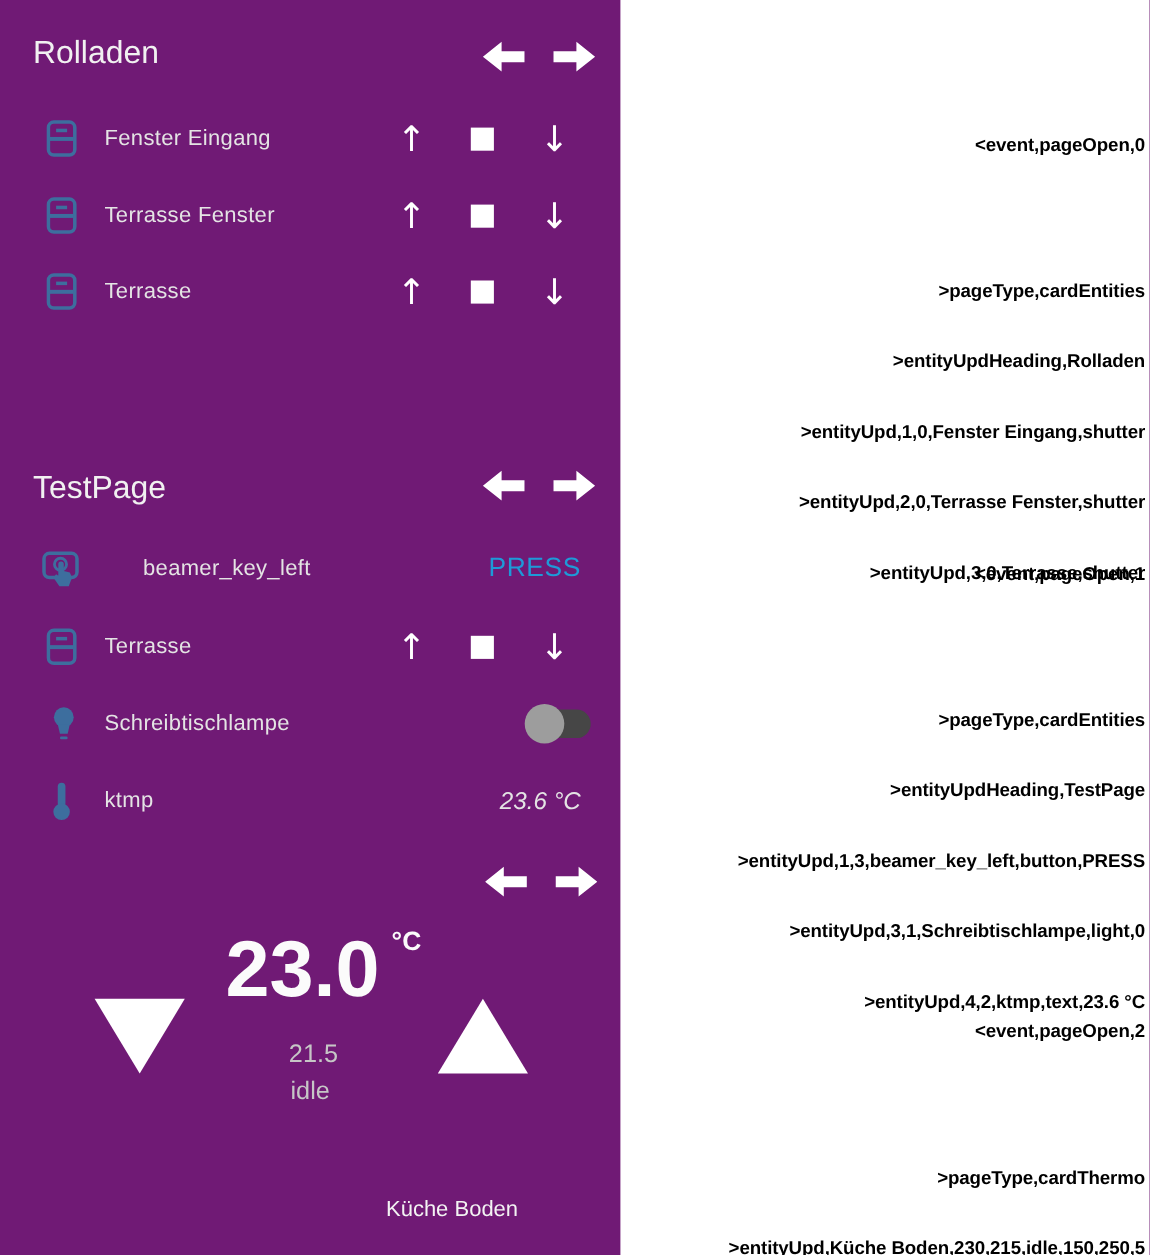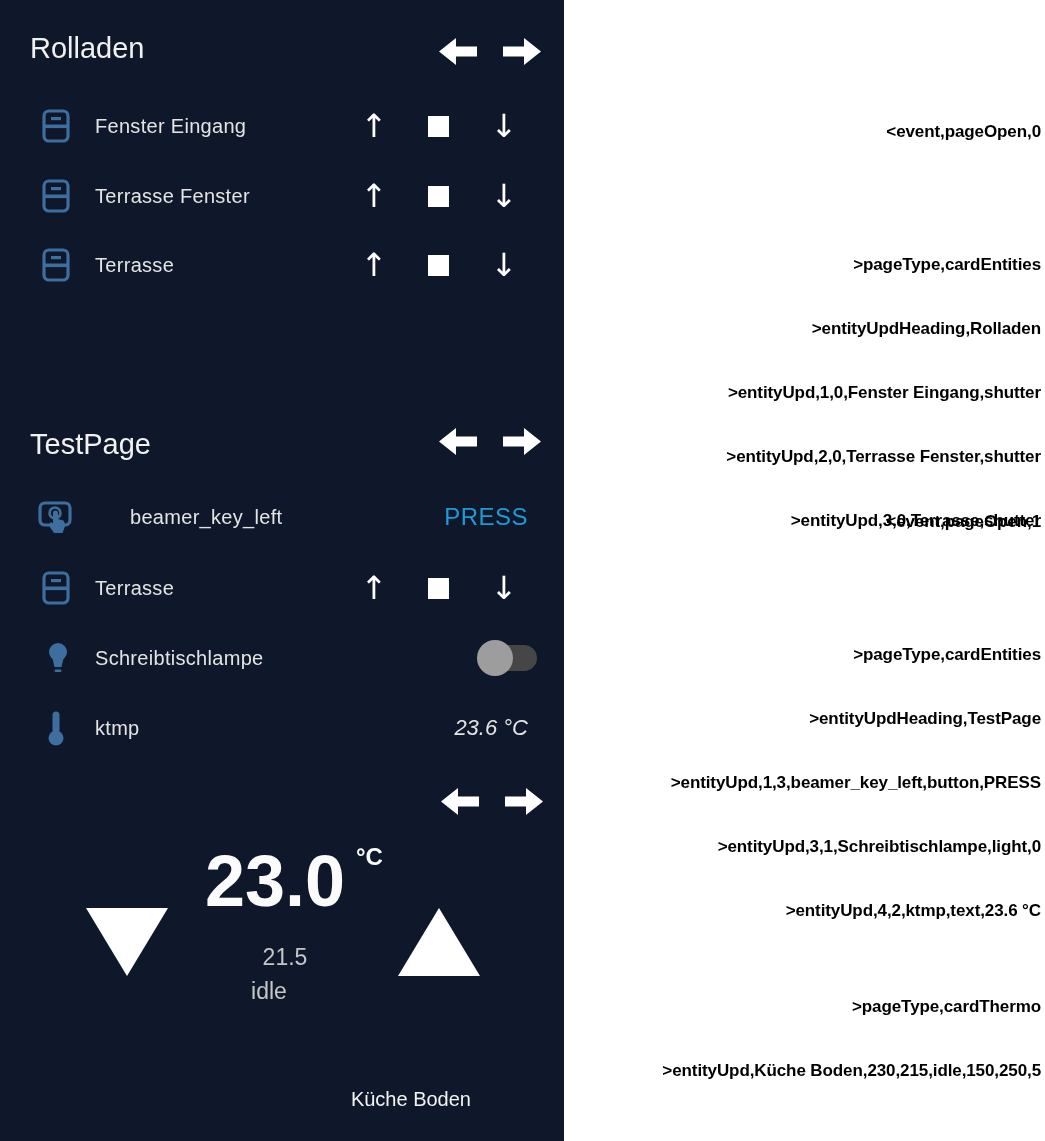--- a/index.html
+++ b/index.html
@@ -4,21 +4,21 @@
 <style>
   html,body { margin:0; padding:0; }
   body {
     width:1045px; height:1141px; position:relative; background:#ffffff;
     font-family:"Liberation Sans", sans-serif; overflow:hidden;
   }
   .abs { position:absolute; }
   
   .screen {
     position:absolute; left:0; top:0; width:564px; height:1141px;
-    background:#0f172a;
+    background:#701a75;
   }
   .heading { color:#f1f1f1; font-size:29px; line-height:36px; }
   .nav-arrow { width:38px; height:31px; }
   .nav-arrow svg { display:block; }
   .entity-label { color:#e4e4e4; font-size:20px; line-height:28px; letter-spacing:.3px; }
   .ud-arrow {
     color:#ffffff; font-size:32px; line-height:40px; width:32px; text-align:center;
     font-family:"DejaVu Sans", sans-serif; font-weight:400;
   }
   .stop-square { width:21px; height:21px; background:#ffffff; }
@@ -158,21 +158,21 @@
       </svg>
   </div>
 
   <div class="abs big-temp" style="left:145px; top:845px;">23.0</div>
   <div class="abs temp-unit" style="left:356px; top:845px;">°C</div>
 
   <div class="abs tri-down" style="left:86px; top:908px;"></div>
   <div class="abs tri-up" style="left:398px; top:908px;"></div>
 
   <div class="abs thermo-sub" style="left:212px; top:944px;">21.5</div>
-  <div class="abs thermo-sub" style="left:196px; top:978px;">idle</div>
+  <div class="abs thermo-sub" style="left:209px; top:978px;">idle</div>
   <div class="abs thermo-title" style="left:0px; top:1082px;">Küche Boden</div>
 </div>
 
 <div class="log-block" style="top:80px;">
   <div class="log-line">&lt;event,pageOpen,0</div>
   <div class="log-line gap"></div>
   <div class="log-line">&gt;pageType,cardEntities</div>
   <div class="log-line">&gt;entityUpdHeading,Rolladen</div>
   <div class="log-line">&gt;entityUpd,1,0,Fenster Eingang,shutter</div>
   <div class="log-line">&gt;entityUpd,2,0,Terrasse Fenster,shutter</div>
@@ -183,16 +183,17 @@
   <div class="log-line">&lt;event,pageOpen,1</div>
   <div class="log-line gap"></div>
   <div class="log-line">&gt;pageType,cardEntities</div>
   <div class="log-line">&gt;entityUpdHeading,TestPage</div>
   <div class="log-line">&gt;entityUpd,1,3,beamer_key_left,button,PRESS</div>
   <div class="log-line">&gt;entityUpd,3,1,Schreibtischlampe,light,0</div>
   <div class="log-line">&gt;entityUpd,4,2,ktmp,text,23.6 °C</div>
 </div>
 
 <div class="log-block" style="top:886px;">
+  <div class="log-line">&lt;event,pageOpen,2</div>
   <div class="log-line gap"></div>
   <div class="log-line">&gt;pageType,cardThermo</div>
   <div class="log-line">&gt;entityUpd,Küche Boden,230,215,idle,150,250,5</div>
 </div>
 
 </body></html>

